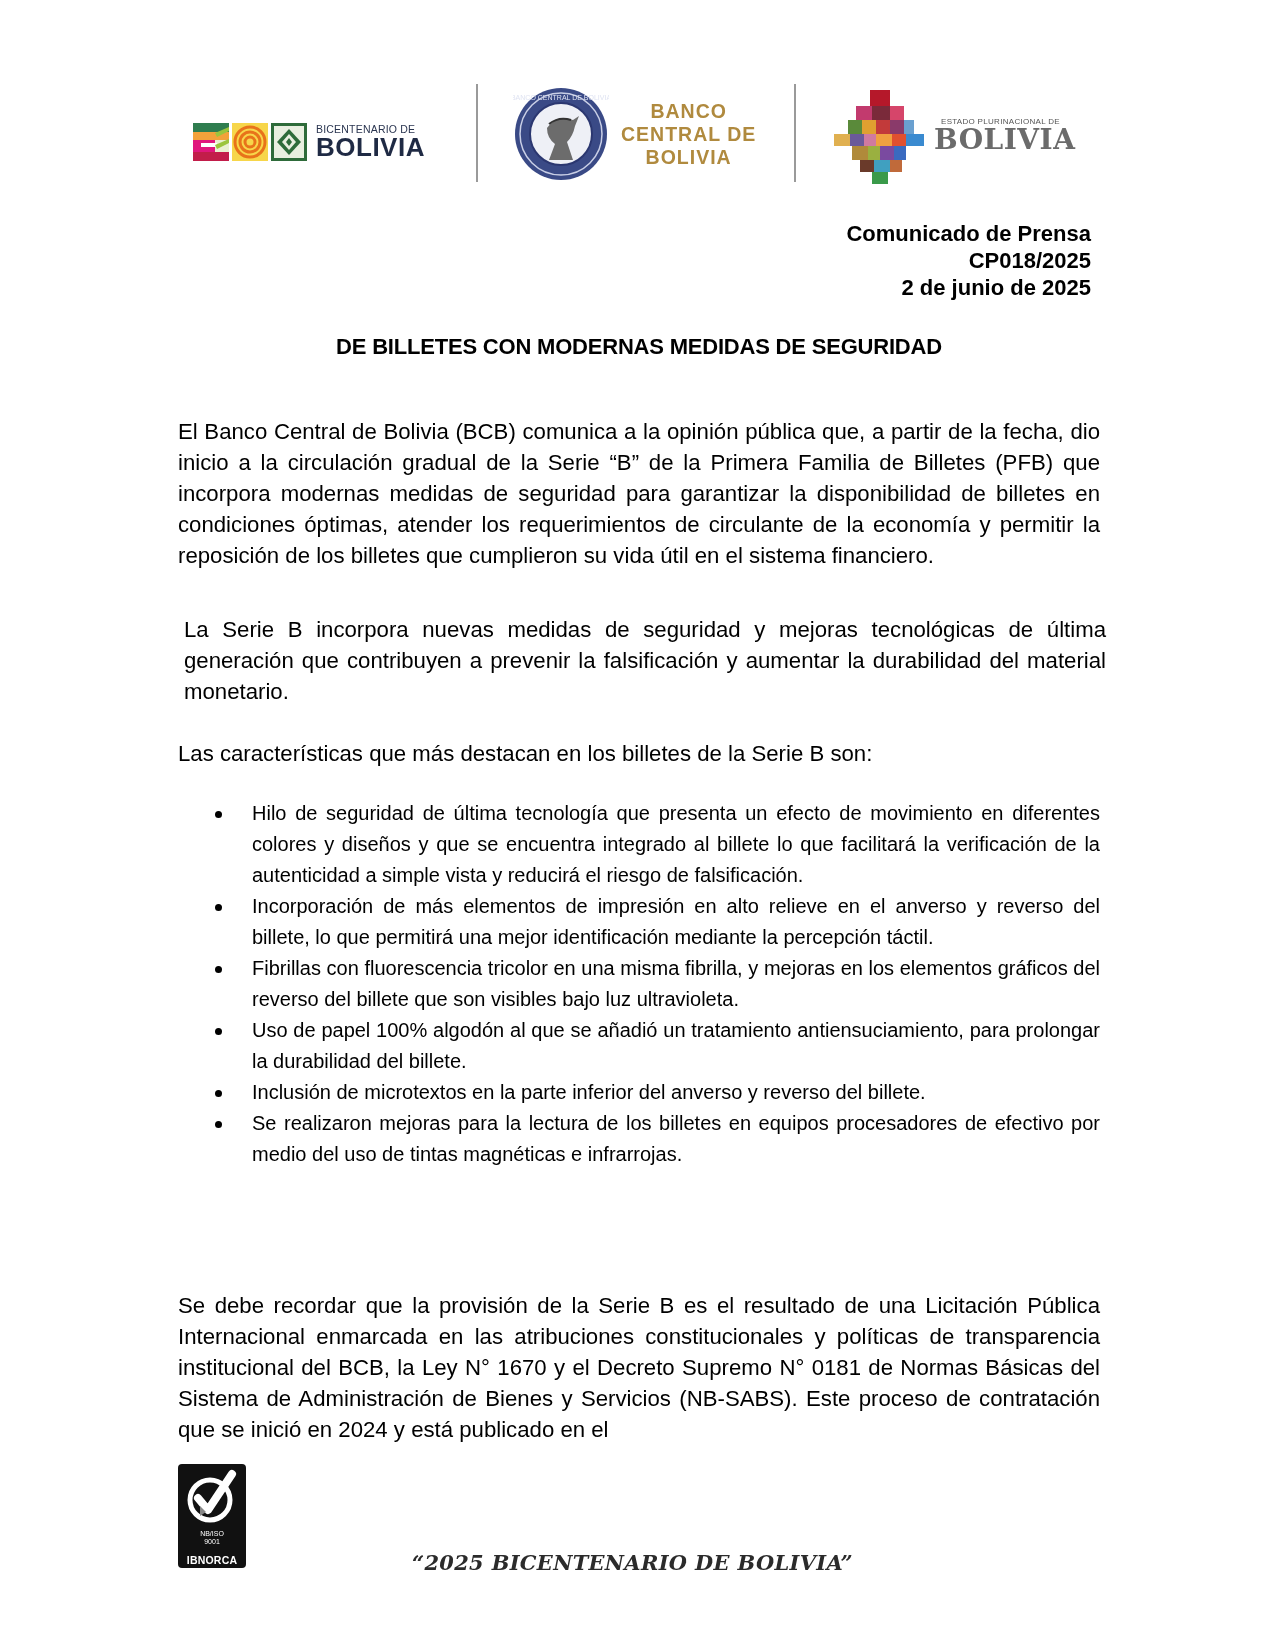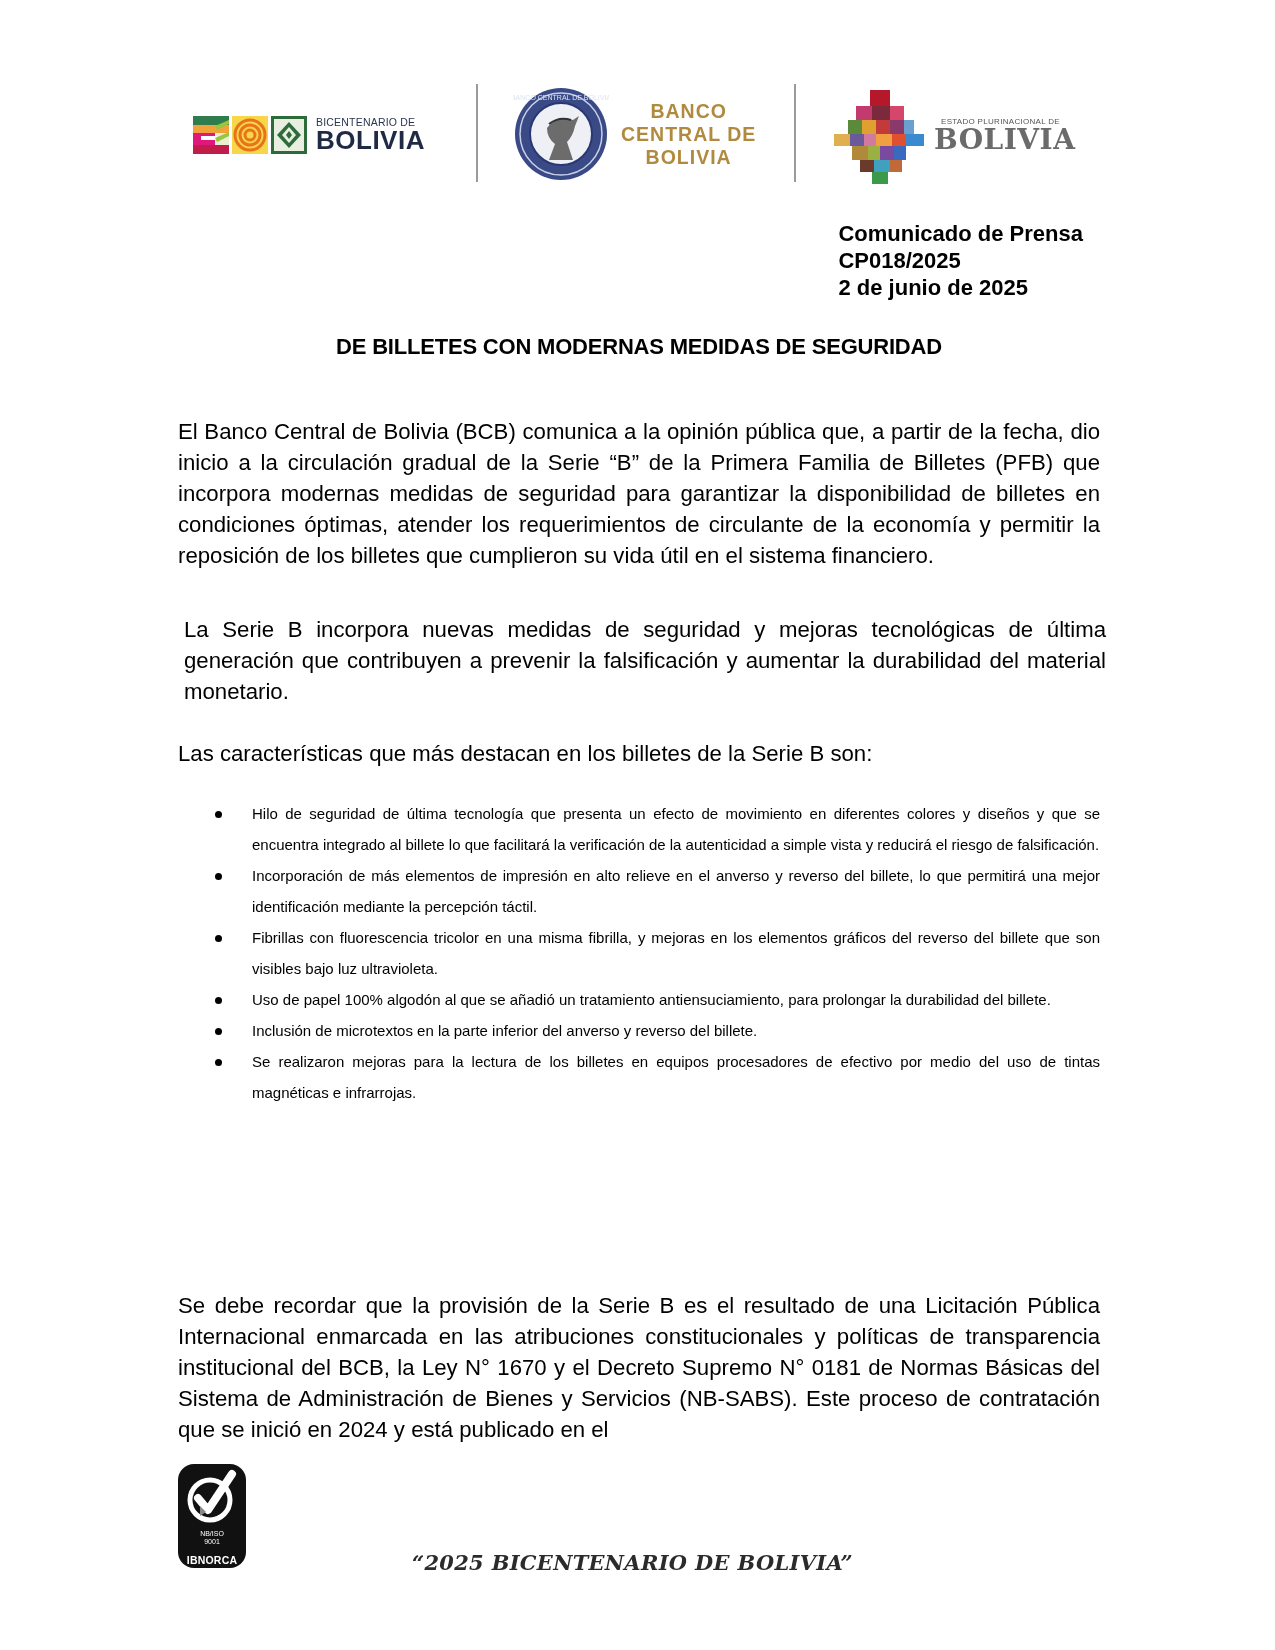--- a/index.html
+++ b/index.html
@@ -1,59 +1,59 @@
 <!DOCTYPE html>
 <html><head>
 <meta charset="utf-8">
 <style>
   html, body { margin: 0; padding: 0; background: #ffffff; }
   body { width: 1275px; height: 1650px; position: relative; overflow: hidden;
          font-family: "Liberation Sans", sans-serif; color: #000; }
 
   
   .header { position: absolute; top: 84px; left: 190px; width: 900px; height: 100px; }
-  .logo-bicent { position: absolute; left: 3px; top: 30px; height: 42px; display: flex; align-items: center; justify-content: space-between; }
+  .logo-bicent { position: absolute; left: 3px; top: 37px; height: 42px; display: flex; align-items: center; justify-content: space-between; }
   .bic-tile { width: 36px; height: 38px; margin-right: 3px; }
   .bic-text { margin-left: 6px; line-height: 1; }
   .bic-small { font-size: 10.5px; color: #2a3550; letter-spacing: 0.2px; }
   .bic-big { font-size: 26px; font-weight: bold; color: #1f2a44; letter-spacing: 0.5px; }
 
   .sep { position: absolute; top: 0; width: 2px; height: 98px; background: #9a9a9a; }
   .sep1 { left: 286px; }
   .sep2 { left: 604px; }
 
   .logo-bcb { position: absolute; left: 323px; top: 2px; display: flex; align-items: center; }
   .bcb-seal { width: 96px; height: 96px; }
   .bcb-text { margin-left: 12px; font-size: 19.5px; font-weight: bold; color: #b08a3e; line-height: 23px; letter-spacing: 1px; text-align: center; }
 
   .logo-estado { position: absolute; left: 640px; top: 2px; display: flex; align-items: center; }
   .estado-mosaic { width: 100px; height: 100px; }
   .estado-text { margin-left: 4px; line-height: 1; }
   .estado-small { font-size: 8px; color: #555; letter-spacing: 0.3px; padding-left: 7px; }
   .estado-big { font-family: "DejaVu Serif", serif; font-size: 28px; font-weight: bold; color: #6b6b6b; letter-spacing: 0.5px; }
 
   
-  .meta { position: absolute; top: 220px; right: 192px; text-align: left; font-weight: bold; font-size: 22px; line-height: 27px; }
+  .meta { position: absolute; top: 220px; right: 184px; text-align: right; font-weight: bold; font-size: 22px; line-height: 27px; }
 
   
   .headline { position: absolute; top: 333px; left: 178px; width: 922px; text-align: center;
               font-weight: bold; font-size: 22px; line-height: 27px; letter-spacing: -0.2px; }
 
   
   .body-text { position: absolute; left: 178px; width: 922px; font-size: 22.2px; line-height: 31px; text-align: justify; }
   .p1 { top: 416px; }
   .p2 { top: 614px; margin-left: 6px; }
   .p3 { top: 738px; }
-  .bullets { position: absolute; left: 178px; width: 922px; top: 798px; margin: 0; padding: 0; list-style: none; font-size: 15px; line-height: 31px; }
+  .bullets { position: absolute; left: 178px; width: 922px; top: 798px; margin: 0; padding: 0; list-style: none; font-size: 20px; line-height: 31px; }
   .bullets li { position: relative; padding-left: 74px; text-align: justify; }
   .bullets li .dot { position: absolute; left: 37px; top: 13px; width: 7px; height: 7px; border-radius: 50%; background: #000; }
   .p4 { top: 1290px; }
 
   
-  .ibnorca { position: absolute; left: 178px; top: 1464px; width: 68px; height: 104px; background: #111; border-radius: 16px; }
+  .ibnorca { position: absolute; left: 178px; top: 1464px; width: 68px; height: 104px; background: #111; border-radius: 4px; }
   .ibnorca .nb { position: absolute; left: 0; width: 68px; text-align: center; color: #fff; font-size: 7px; line-height: 8px; top: 66px; }
   .ibnorca .name { position: absolute; left: 0; width: 68px; text-align: center; color: #fff; font-weight: bold; font-size: 10.5px; top: 90px; letter-spacing: 0.2px; }
   .motto { position: absolute; left: 412px; top: 1550px; font-family: "DejaVu Serif", serif; font-style: italic; font-weight: bold; font-size: 21px; color: #2b2b2b; letter-spacing: 0.3px; }
 </style>
 </head>
 <body>
 
 <div class="header">
   <div class="logo-bicent">
     <svg class="bic-tile" viewBox="0 0 36 38">

